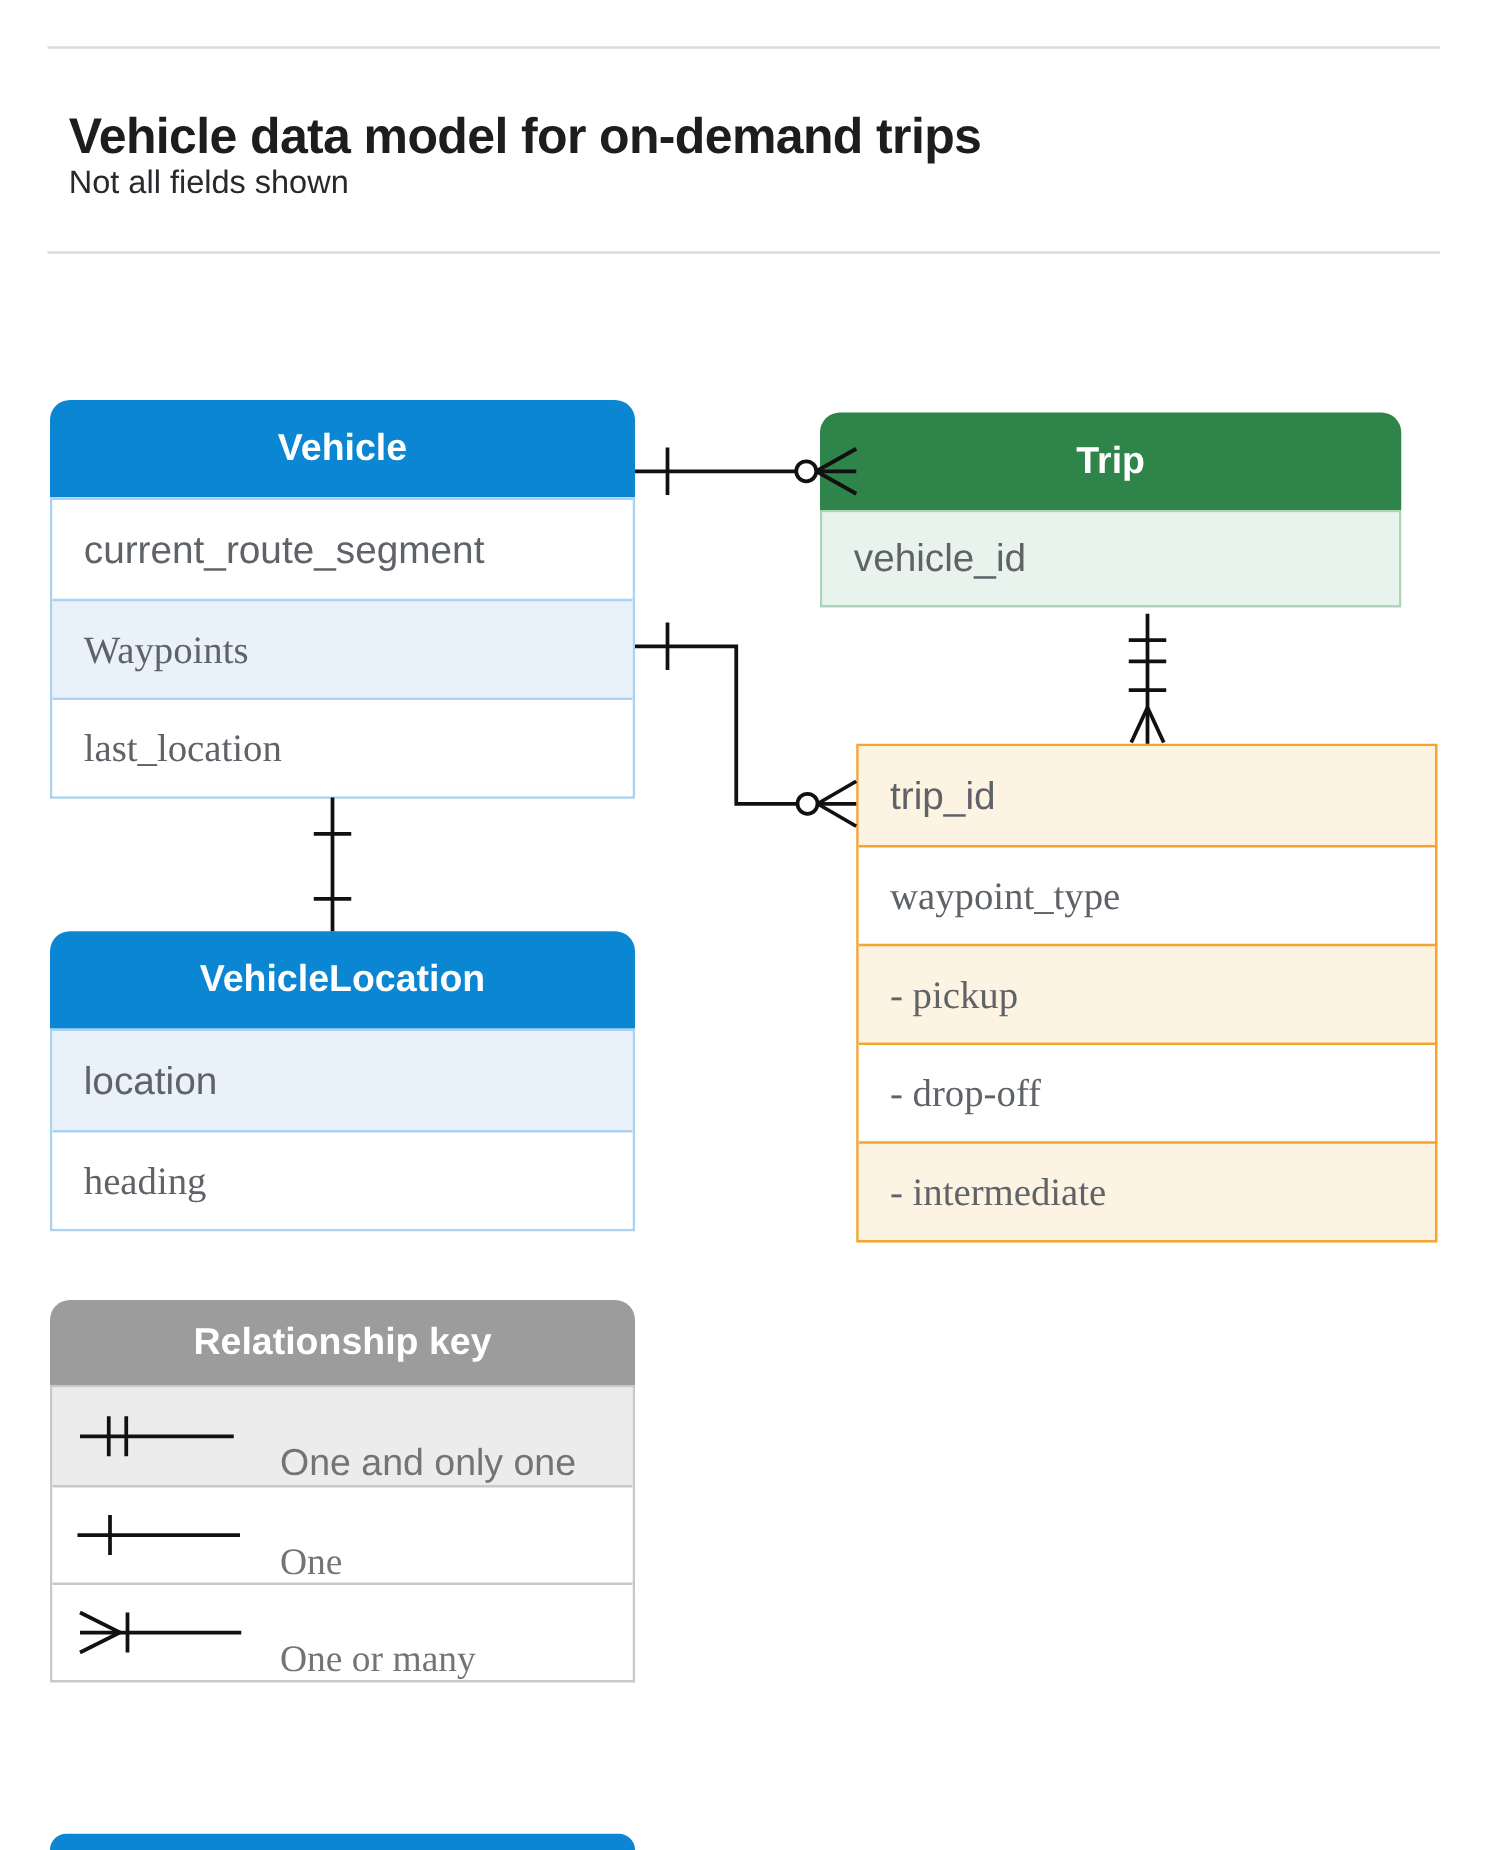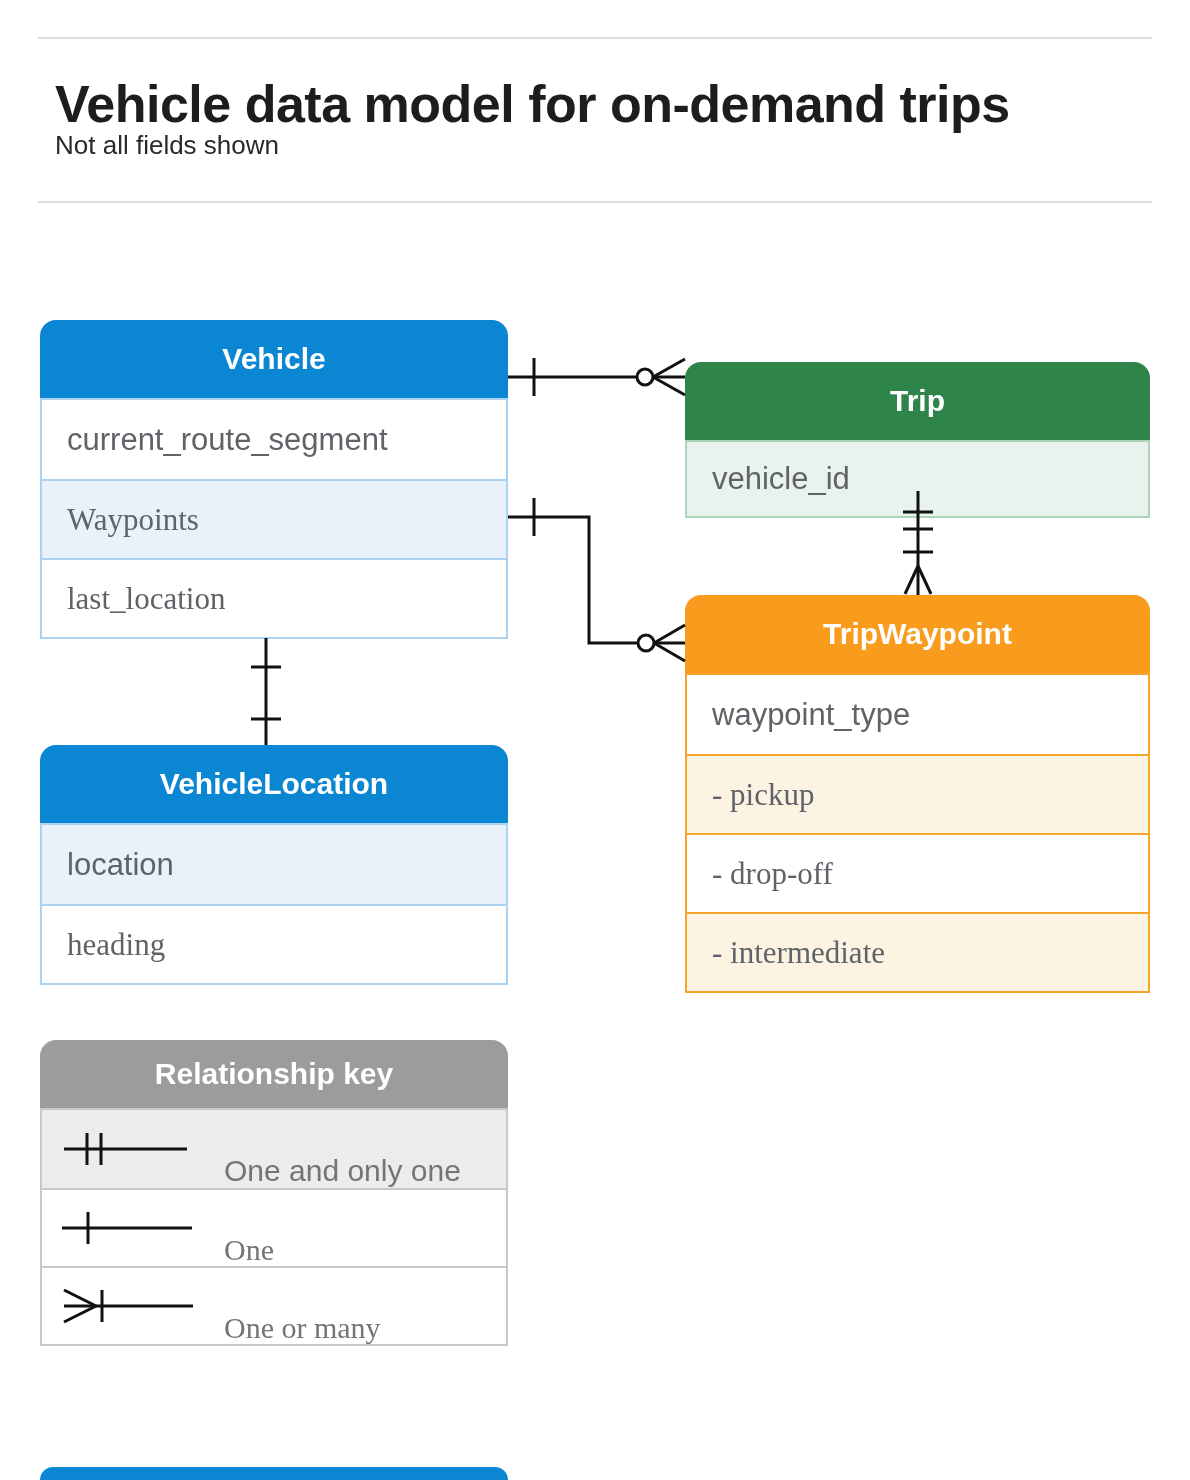--- a/index.html
+++ b/index.html
@@ -1,21 +1,21 @@
 <!DOCTYPE html>
 <html><head>
 <meta charset="utf-8">
 <style>
   html,body{margin:0;padding:0;background:#fff;}
   #canvas{
     position:relative;width:1190px;height:1480px;background:#fff;overflow:hidden;
     font-family:"Liberation Sans","DejaVu Sans",sans-serif;
   }
   .rule{position:absolute;left:38px;width:1114px;height:0;border-top:2px solid #dcdcdc;}
-  #page-title{position:absolute;left:55px;top:74px;font-size:52px;font-weight:bold;color:#1d1d1f;letter-spacing:-0.5px;}
+  #page-title{position:absolute;left:55px;top:87px;font-size:40px;font-weight:bold;color:#1d1d1f;letter-spacing:-0.5px;}
   #page-subtitle{position:absolute;left:55px;top:130px;font-size:26px;color:#27292c;}
 
   .entity{position:absolute;}
   .entity-header{
     height:78px;border-radius:16px 16px 0 0;background:var(--hdr,#888);
     display:flex;align-items:center;justify-content:center;
     color:#fff;font-size:30px;font-weight:bold;
   }
   .entity-rows{border:2px solid var(--brd,#ccc);background:#fff;}
   .entity-row{
@@ -65,36 +65,36 @@
         </div>
       <div class="entity-row tint">
           <span>Waypoints</span>
         </div>
       <div class="entity-row">
           <span>last_location</span>
         </div>
     </div>
   </div>
 
-  <div class="entity" style="left: 685px; top: 330px; width: 465px; margin-top: 32px; --hdr: #2f8549; --tint: #e9f3ed; --brd: #abd5b6;">
+  <div class="entity" style="left: 656px; top: 330px; width: 465px; --hdr: #2f8549; --tint: #e9f3ed; --brd: #abd5b6;">
     <div class="entity-header">
       <span>Trip</span>
     </div>
     <div class="entity-rows">
       <div class="entity-row tint" style="height:74px">
           <span>vehicle_id</span>
         </div>
     </div>
   </div>
 
   <div class="entity" style="left: 685px; top: 595px; width: 465px; --hdr: #f99b1d; --tint: #fdf3e2; --brd: #f6a42c;">
-    <div class="entity-header">
-      <span>TripWaypoint</span>
-    </div>
     <div class="entity-rows">
+      <div class="entity-row tint">
+          <span>trip_id</span>
+        </div>
       <div class="entity-row">
           <span>waypoint_type</span>
         </div>
       <div class="entity-row tint indent">
           <span>- pickup</span>
         </div>
       <div class="entity-row indent">
           <span>- drop-off</span>
         </div>
       <div class="entity-row tint indent">

